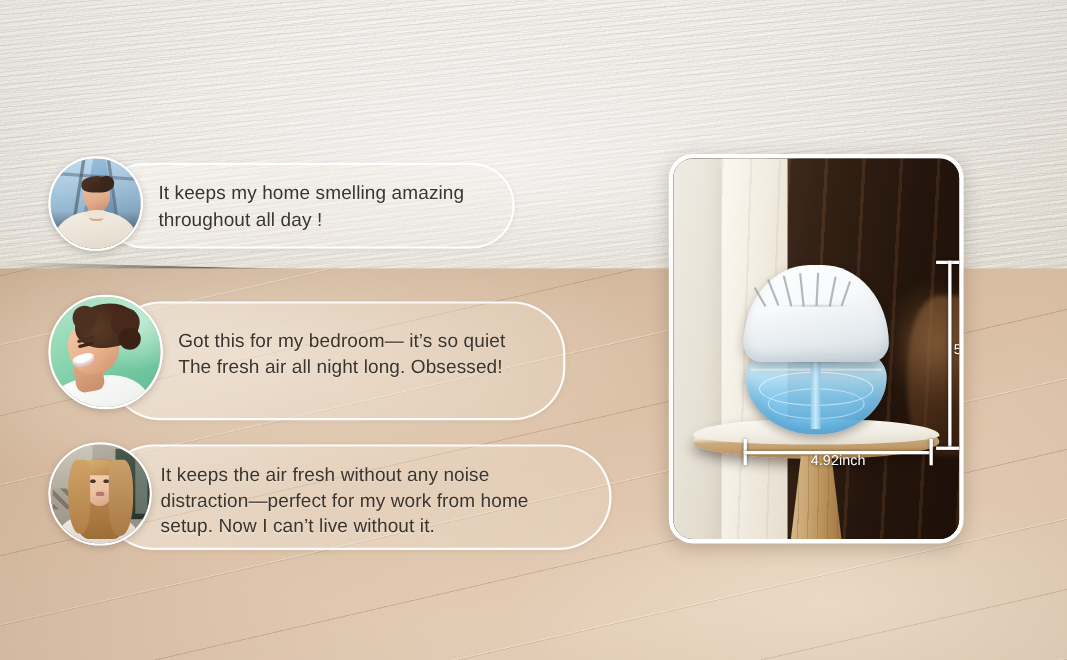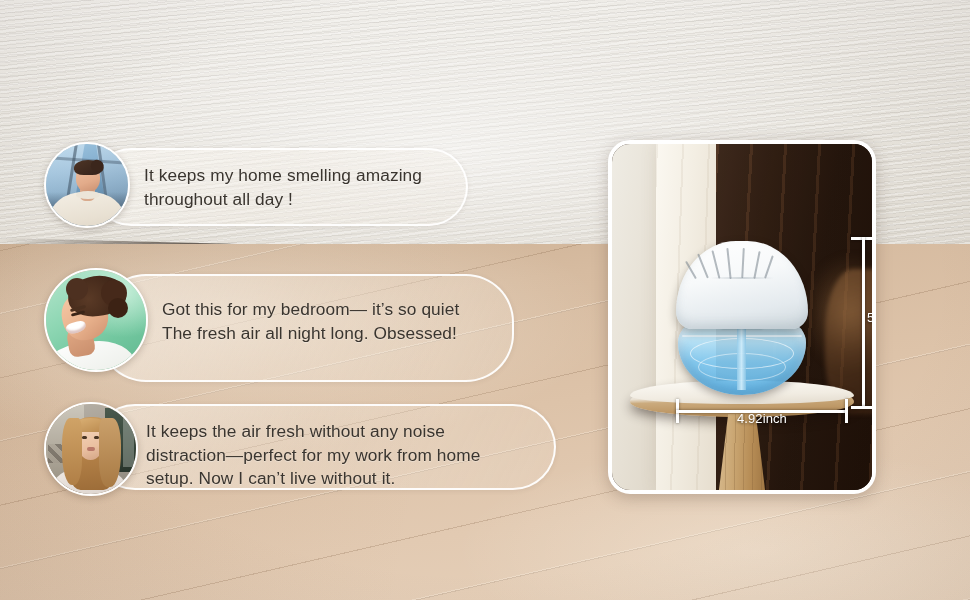--- a/index.html
+++ b/index.html
@@ -336,21 +336,21 @@
         <div class="av2-curl-a"></div>
         <div class="av2-curl-c"></div>
         <div class="av2-brow"></div>
         <div class="av2-eye"></div>
         <div class="av2-mouth"></div>
       </div>
     </div>
   </div>
 
   <div class="testimonial">
-    <div class="bubble" id="b3" style="left: 92px; top: 404px; width: 464px; height: 86px;">
+    <div class="bubble" id="b3" style="left: 92px; top: 404px; width: 464px; height: 96px;">
       <div class="bubble-text" id="t3" style="left: 52px; top: 14px;">It keeps the air fresh without any noise
 distraction—perfect for my work from home
 setup. Now I can’t live without it.</div>
     </div>
     <div class="avatar" id="a3" style="left: 44px; top: 402px; width: 94px; height: 94px;">
       <div class="avatar-art">
         <div class="av3-bg"></div>
         <div class="av3-wall"></div>
         <div class="av3-win"></div>
         <div class="av3-win-b"></div>

